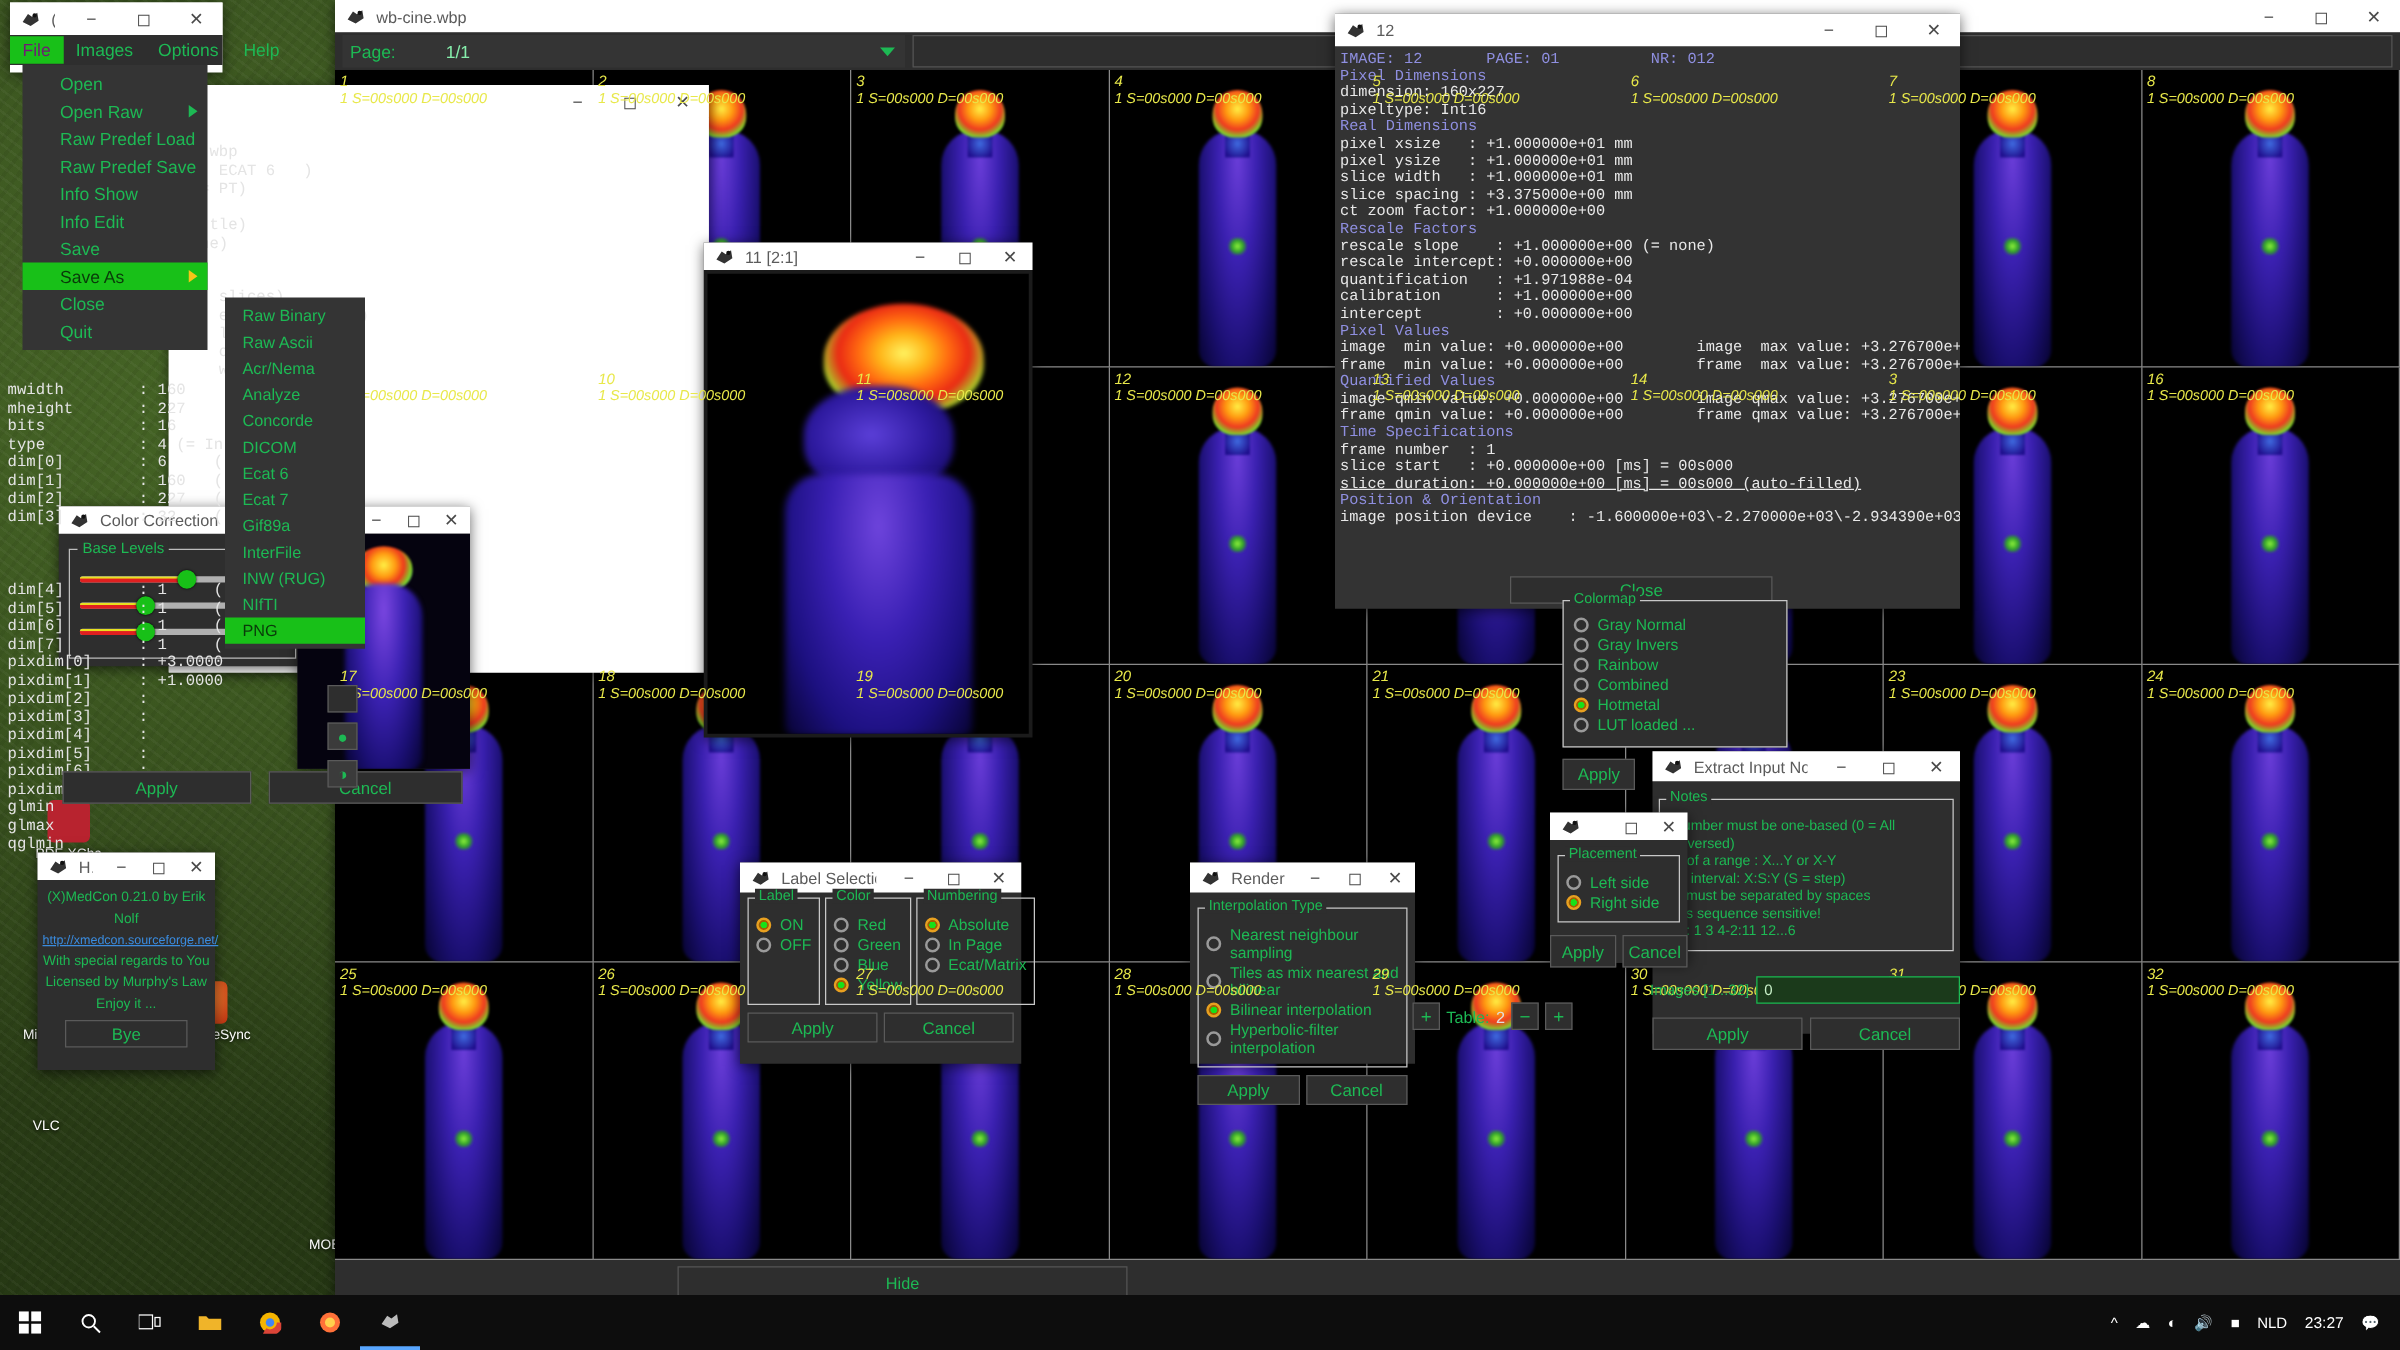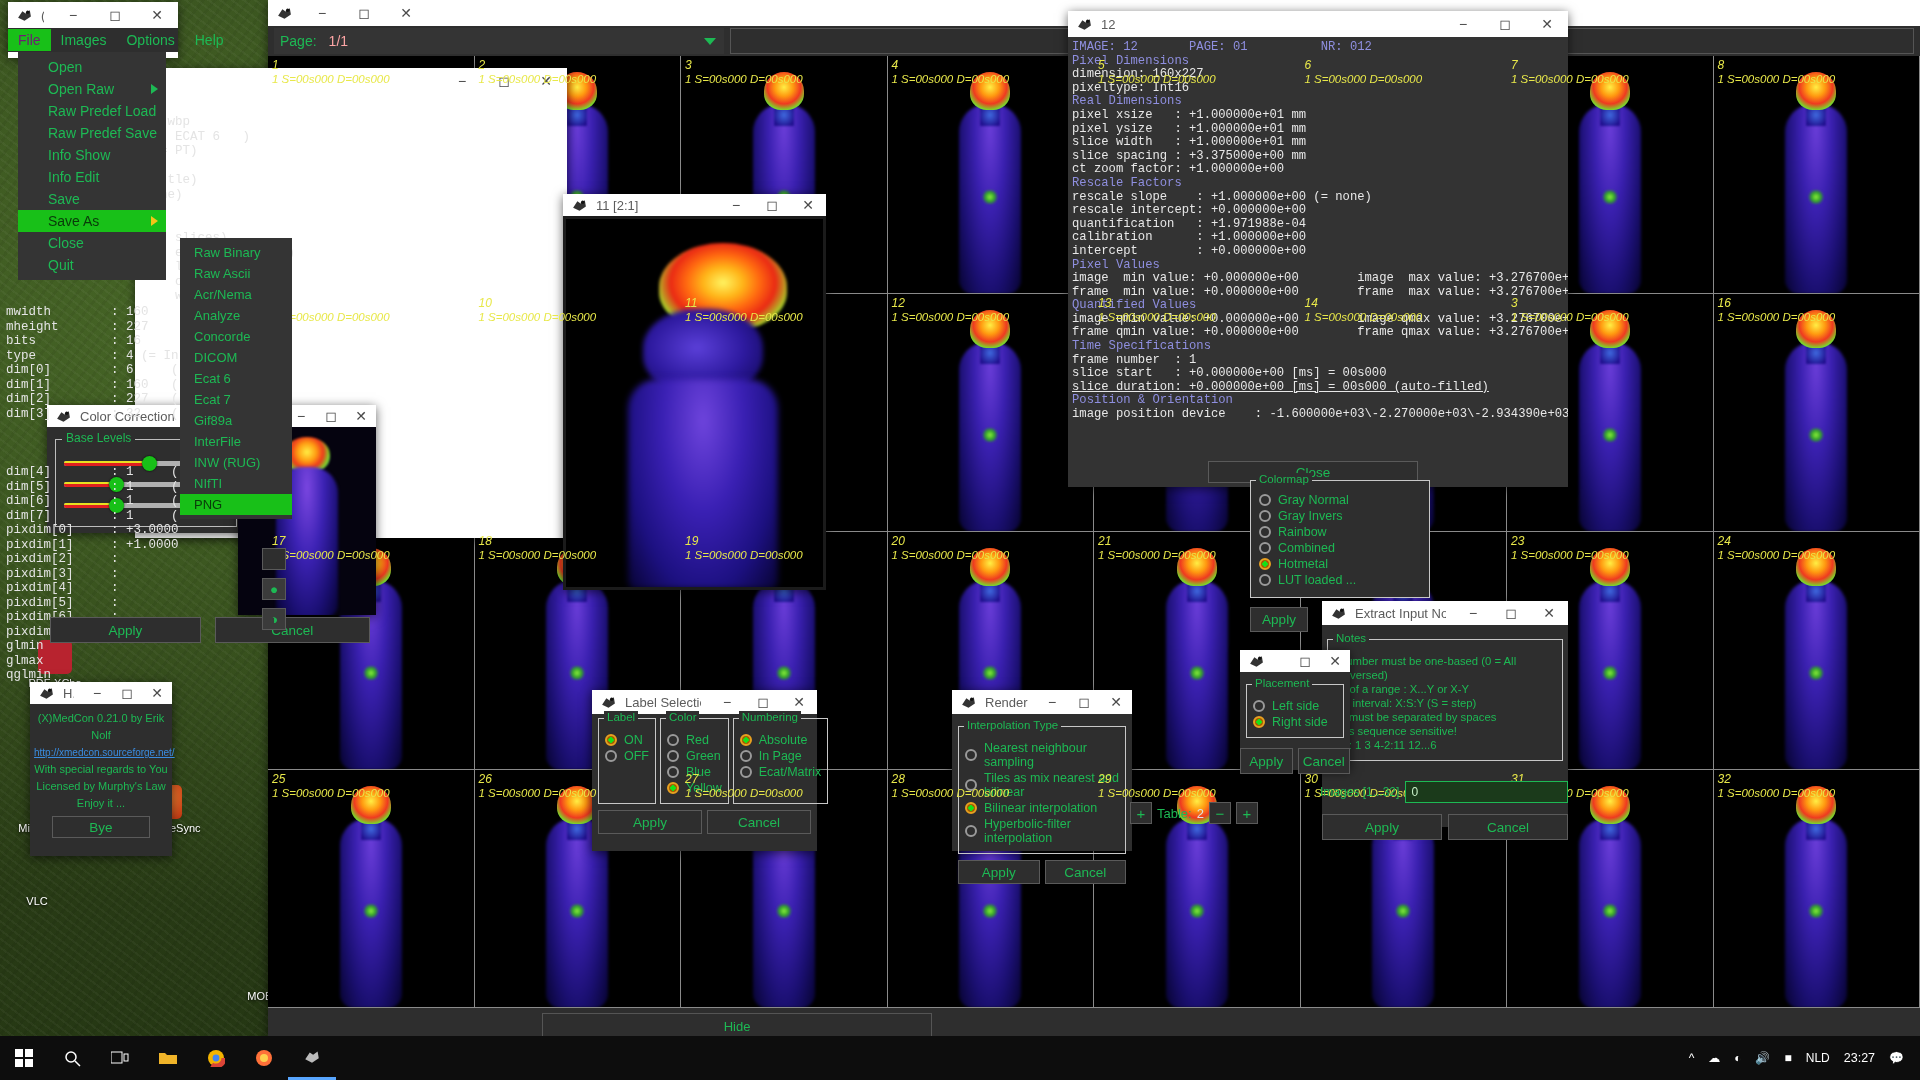--- a/index.html
+++ b/index.html
@@ -62,21 +62,21 @@
 
   
   #info-left { position:absolute; left:6px; top:305px; width:180px; color:#e4e4e4;
                font-size:12.5px; line-height:14.5px; z-index:20; }
   
   #cine { left:268px; top:0px; width:1652px; height:1044px; background:#111; }
   #cine .titlebar{ background:#fff; }
   #cine-toolbar { height:30px; background:#2e2e2e; display:flex; align-items:center; color:#1db954; font-size:14px;}
   #page-combo { width:450px; height:26px; margin-left:6px; background:#343434; display:flex; align-items:center;
                 padding:0 6px; color:#1db954; position:relative;}
-  #page-combo .cbv{ margin-left:12px; color:#fca5a5;}
+  #page-combo .cbv{ margin-left:40px; color:#86efac;}
   #page-combo .cbarrow{ position:absolute; right:8px; width:0;height:0;
       border-top:7px solid #1db954; border-left:6px solid transparent; border-right:6px solid transparent;}
   #next-btn { flex:1; margin:0 6px; height:26px; background:#2e2e2e; border:1px solid #555;
               color:#1db954; display:flex;align-items:center;justify-content:center;font-size:14px;}
   #grid { position:absolute; left:0; top:56px; right:0; bottom:36px; background:#000;
           display:grid; grid-template-columns:repeat(8,1fr); grid-template-rows:repeat(4,1fr); }
   .cell { position:relative; border-right:1px solid #8a8a8a; border-bottom:1px solid #8a8a8a; overflow:hidden; }
   .cell .num { position:absolute; left:4px; top:2px; color:#e8e84a; font-size:12px; font-style:italic; z-index:3;}
   .cell .lbl { position:absolute; left:4px; top:17px; color:#e8e84a; font-size:11.5px; font-style:italic; z-index:3;}
   .pet { position:absolute; left:50%; top:14px; transform:translateX(-50%);
@@ -86,21 +86,21 @@
      border-radius:28px 28px 14px 14px; filter:blur(1.4px);}
   .pet .head { position:absolute; left:50%; transform:translateX(-50%); top:2px; width:40px; height:38px;
      background:radial-gradient(circle at 50% 40%, #ffee44 0%, #ff9a10 30%, #ef3a20 55%, #7bd62a 75%, #1f5fd8 95%);
      border-radius:50% 50% 42% 42%; filter:blur(.7px);}
   .pet .neck { position:absolute; left:50%; transform:translateX(-50%); top:34px; width:20px; height:22px;
      background:radial-gradient(ellipse,#3f6adf 0%, #20108f 80%); filter:blur(1px);}
   .pet .hot { position:absolute; left:50%; transform:translateX(-50%); top:120px; width:16px; height:14px;
      background:radial-gradient(circle,#8cf03a 0%, #30a02a 45%, transparent 75%); filter:blur(1px);}
   #hide-bar { position:absolute; left:0; bottom:0; height:36px; right:0; background:#2e2e2e;
               display:flex; align-items:center; }
-  #hide-btn { margin-left:-40px; width:390px; height:26px; background:#2e2e2e; border:1px solid #555;
+  #hide-btn { margin-left:-40px; width:360px; height:26px; background:#2e2e2e; border:1px solid #555;
               color:#1db954; display:flex;align-items:center;justify-content:center; position:absolute; left:314px;}
 
   
   #savewin { left:135px; top:68px; width:432px; height:470px; background:#fff; }
   #savewin .body { height:444px; background:#fff; }
 
   
   #info-mid { position:absolute; left:160px; top:115px; width:260px; color:#e4e4e4; font-size:12.5px;
               line-height:14.5px; z-index:22;}
 
@@ -244,20 +244,21 @@
     </div>
 </div>
 <div class="dicon" style="left:240px; top:630px;"></div>
 
 <div class="win" id="cine">
   <div class="titlebar">
     <svg class="tbicon" viewBox="0 0 16 14">
         <path d="M2 9 L6 3 L9 5 L13 2 L14 8 L8 12 Z" fill="#333"></path>
         <circle cx="11" cy="4" r="1.6" fill="#111"></circle>
       </svg>
+    <span class="tt">wb-cine.wbp</span>
     <div class="wbtns">
       <div class="wbtn">−</div>
       <div class="wbtn">◻</div>
       <div class="wbtn x">✕</div>
     </div>
   </div>
   <div id="cine-toolbar">
     <div id="page-combo">
       <span>Page:</span>
       <span class="cbv">1/1</span>

